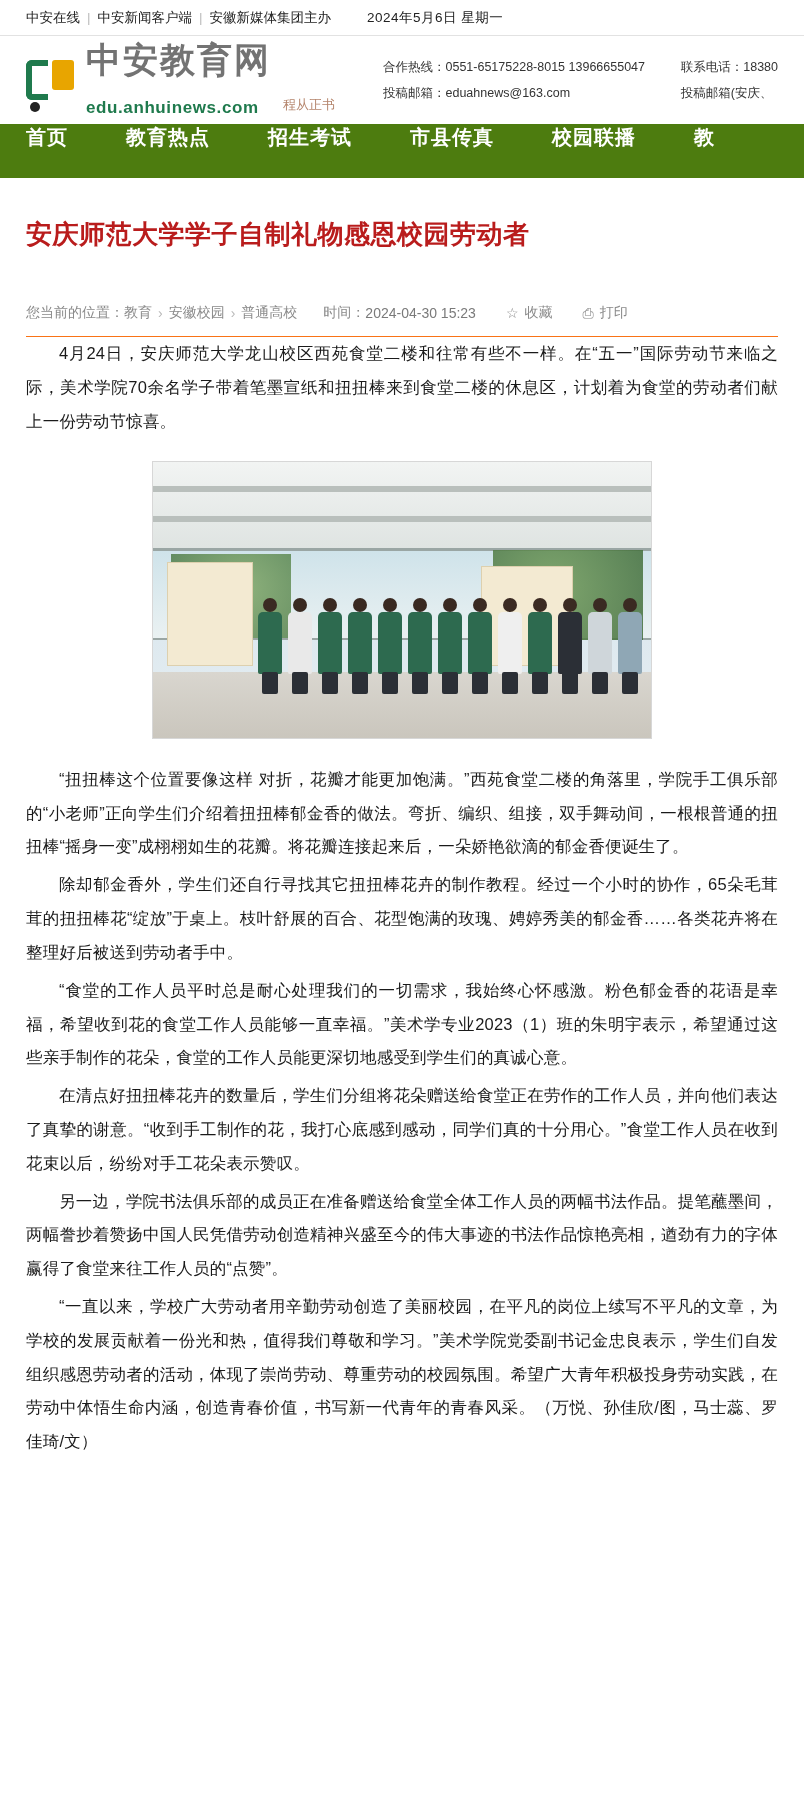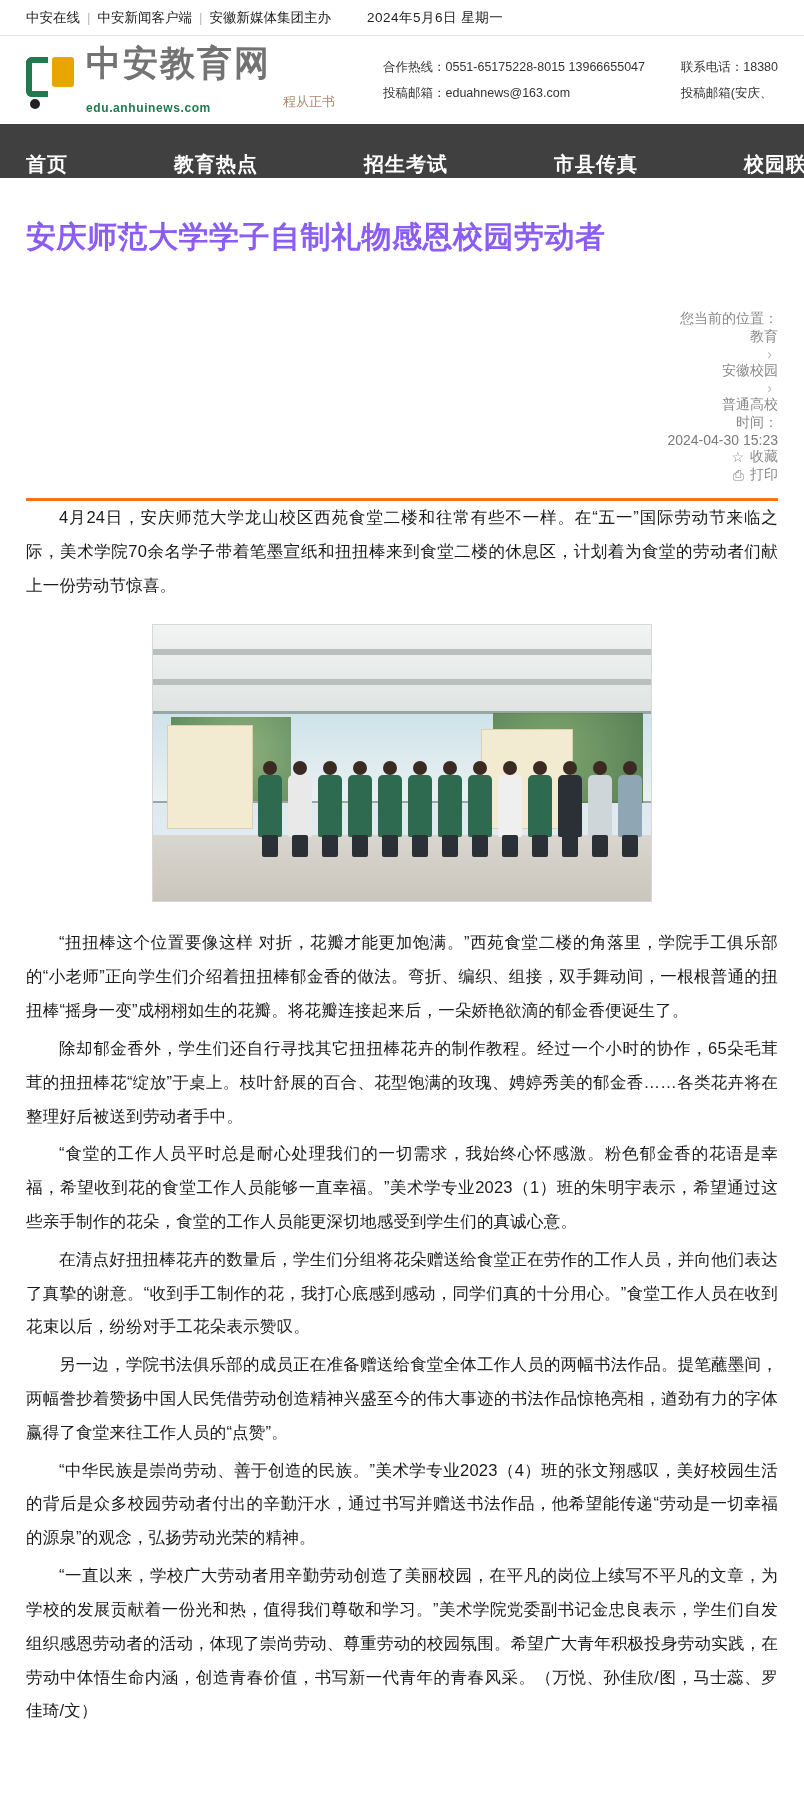--- a/index.html
+++ b/index.html
@@ -69,21 +69,21 @@
   .logo-text { display: flex; flex-direction: column; }
   .logo-cn {
     font-family: "DejaVu Serif", "Liberation Serif", serif;
     font-size: 35px;
     font-weight: bold;
     color: #737373;
     letter-spacing: 2px;
     line-height: 1.05;
   }
   .logo-en {
-    font-size: 12px;
+    font-size: 17px;
     font-weight: bold;
     color: #1f7a4d;
     letter-spacing: .6px;
     margin-top: 20px;
   }
   .logo-seal {
     margin-left: 12px;
     margin-bottom: 4px;
     font-family: Liberation Mono, monospace;
     font-size: 13px;
@@ -103,57 +103,55 @@
     transform: translateY(-50%);
     font-size: 12.5px;
     color: #333;
     line-height: 2.1;
     text-align: left;
   }
 
   
   .nav {
     height: 54px;
-    background: #404040;
+    background: #4d7c0f;
     display: flex;
-    align-items: flex-end;
+    align-items: flex-start;
     padding: 0 26px;
     overflow: hidden;
-    gap: 48px;
   }
   .nav a {
     color: #fff;
     font-size: 20px;
     font-weight: bold;
     text-decoration: none;
     margin-right: 58px;
     white-space: nowrap;
     letter-spacing: 1px;
   }
   .nav a:last-child { margin-right: 0; }
 
   
   .article { padding: 0 26px; }
   h1.title {
-    font-size: 30px;
+    font-size: 26px;
     font-weight: bold;
-    color: #8b5cf6;
+    color: #b91c1c;
     margin: 38px 0 8px 0;
     line-height: 1.4;
     letter-spacing: .5px;
   }
   .meta {
     display: flex;
-    align-items: flex-end;
-    border-bottom: 3px solid #f97316;
+    align-items: center;
+    border-bottom: 1px solid #f97316;
     padding: 30px 0 14px 0;
     margin-top: 22px;
     font-size: 14px;
     color: #7a7a7a;
-    flex-direction: column;
   }
   .meta .crumb-label { color: #8a8a8a; }
   .meta .crumb-sep { margin: 0 6px; color: #b9b9b9; }
   .meta .crumb-item { color: #8a8a8a; }
   .meta .time { margin-left: 26px; color: #8a8a8a; }
   .meta .act {
     margin-left: 30px;
     display: flex; align-items: center;
     color: #8a8a8a;
   }
@@ -387,18 +385,17 @@
             <span class="lg"></span>
           </div>
       </div>
     </div>
 
     <p class="para">“扭扭棒这个位置要像这样 对折，花瓣才能更加饱满。”西苑食堂二楼的角落里，学院手工俱乐部的“小老师”正向学生们介绍着扭扭棒郁金香的做法。弯折、编织、组接，双手舞动间，一根根普通的扭扭棒“摇身一变”成栩栩如生的花瓣。将花瓣连接起来后，一朵娇艳欲滴的郁金香便诞生了。</p>
     <p class="para">除却郁金香外，学生们还自行寻找其它扭扭棒花卉的制作教程。经过一个小时的协作，65朵毛茸茸的扭扭棒花“绽放”于桌上。枝叶舒展的百合、花型饱满的玫瑰、娉婷秀美的郁金香……各类花卉将在整理好后被送到劳动者手中。</p>
     <p class="para">“食堂的工作人员平时总是耐心处理我们的一切需求，我始终心怀感激。粉色郁金香的花语是幸福，希望收到花的食堂工作人员能够一直幸福。”美术学专业2023（1）班的朱明宇表示，希望通过这些亲手制作的花朵，食堂的工作人员能更深切地感受到学生们的真诚心意。</p>
     <p class="para">在清点好扭扭棒花卉的数量后，学生们分组将花朵赠送给食堂正在劳作的工作人员，并向他们表达了真挚的谢意。“收到手工制作的花，我打心底感到感动，同学们真的十分用心。”食堂工作人员在收到花束以后，纷纷对手工花朵表示赞叹。</p>
     <p class="para">另一边，学院书法俱乐部的成员正在准备赠送给食堂全体工作人员的两幅书法作品。提笔蘸墨间，两幅誊抄着赞扬中国人民凭借劳动创造精神兴盛至今的伟大事迹的书法作品惊艳亮相，遒劲有力的字体赢得了食堂来往工作人员的“点赞”。</p>
-    <p class="para">“中华民族是崇尚劳动、善于创造的民族。”美术学专业2023（4）班的张文翔感叹，美好校园生活的背后是众多校园劳动者付出的辛勤汗水，通过书写并赠送书法作品，他希望能传递“劳动是一切幸福的源泉”的观念，弘扬劳动光荣的精神。</p>
     <p class="para">“一直以来，学校广大劳动者用辛勤劳动创造了美丽校园，在平凡的岗位上续写不平凡的文章，为学校的发展贡献着一份光和热，值得我们尊敬和学习。”美术学院党委副书记金忠良表示，学生们自发组织感恩劳动者的活动，体现了崇尚劳动、尊重劳动的校园氛围。希望广大青年积极投身劳动实践，在劳动中体悟生命内涵，创造青春价值，书写新一代青年的青春风采。（万悦、孙佳欣/图，马士蕊、罗佳琦/文）</p>
 
     <div class="tail"></div>
   </div>
 </div>
 
 </body></html>

